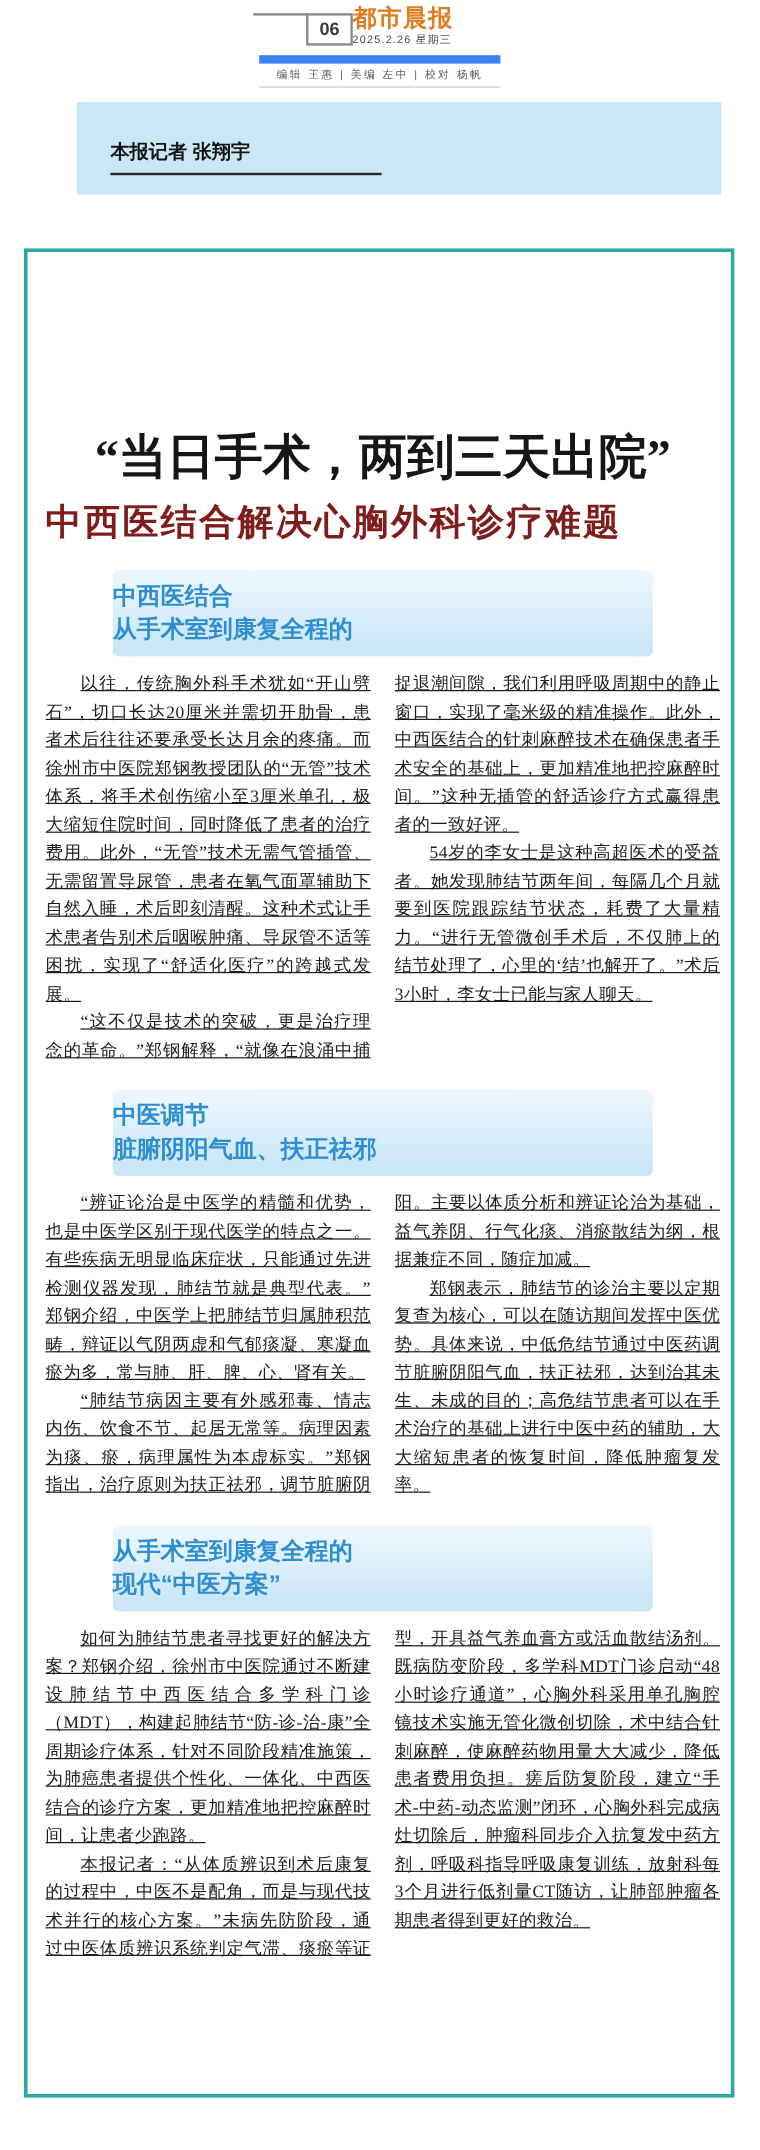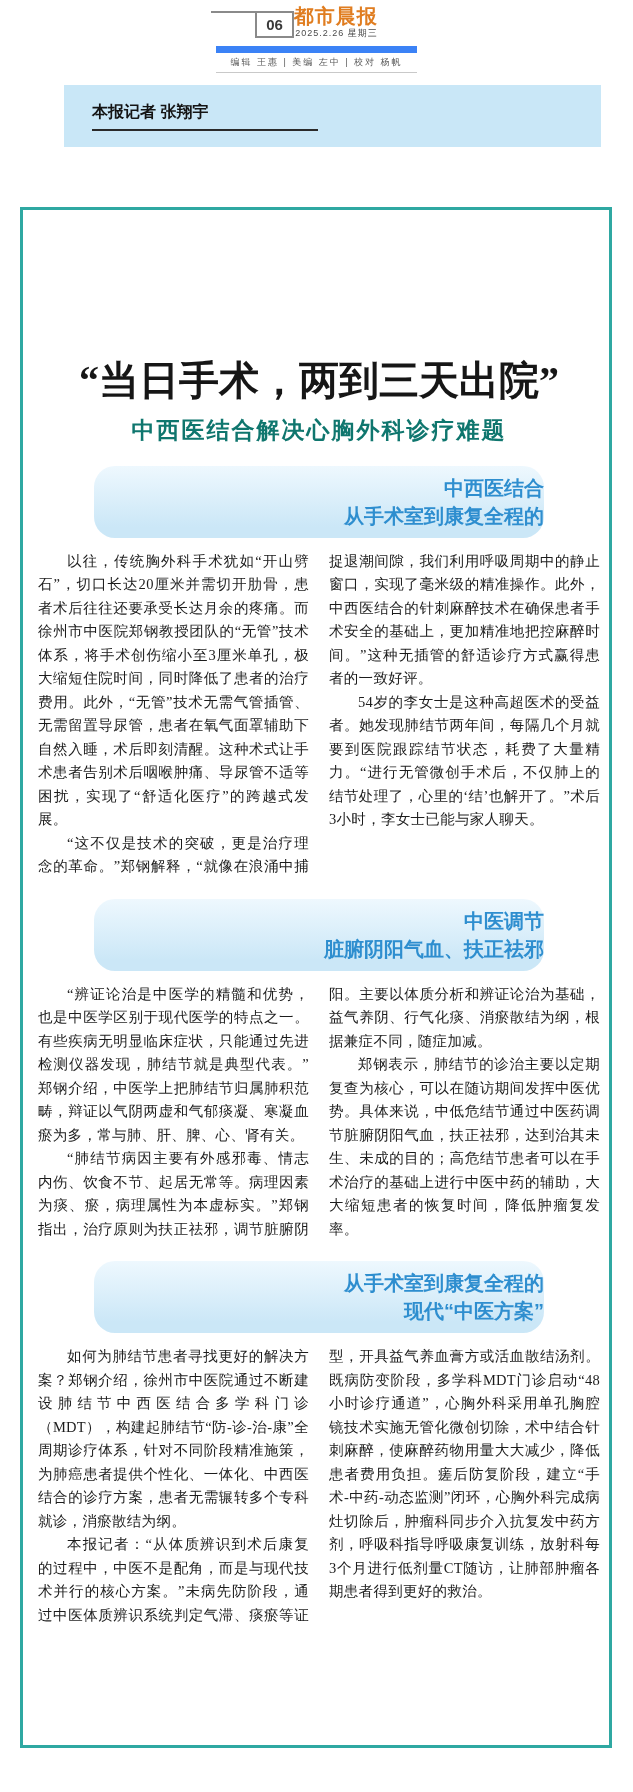--- a/index.html
+++ b/index.html
@@ -16,64 +16,64 @@
   }
   .mast-row{display:flex;justify-content:center;align-items:flex-end;}
   .pageno{
     display:inline-block;border:2px solid #8a8a8a;color:#3a3a3a;font-weight:700;
     font-size:15px;padding:3px 9px;position:relative;margin-bottom:3px;
   }
   .pageno::before{
     content:"";position:absolute;right:100%;top:-2px;width:46px;height:2px;background:#8a8a8a;
   }
   .section-title{font-size:33px;font-weight:900;color:#141414;letter-spacing:3px;line-height:1;}
-  .brand{display:flex;flex-direction:column;align-items:flex-end;line-height:1.1;padding-bottom:2px;}
+  .brand{display:flex;flex-direction:column;align-items:flex-start;line-height:1.1;padding-bottom:2px;}
   .paper-name{color:#e07d20;font-weight:900;font-size:20px;letter-spacing:1px;}
   .date{font-size:9px;color:#4a4a4a;letter-spacing:1px;margin-top:2px;}
   .credits{
     display:inline-block;margin-top:5px;font-size:9px;color:#5a5a5a;letter-spacing:2px;
     border-top:7px solid #3b82f6;border-bottom:1px solid #c9c9c9;padding:3px 14px;
   }
   
   .frame{
     position:absolute;left:20px;top:207px;width:586px;height:1535px;
     border:3px solid #2fa8a2;background:transparent;z-index:1;
   }
   
   .lead-box{
     position:absolute;left:64px;top:85px;width:537px;box-sizing:border-box;
-    background:#c9e7f7;padding:17px 28px 16px;z-index:2;
+    background:#c9e7f7;padding:32px 28px 16px;z-index:2;
   }
   .byline{
     font-family:"Liberation Sans","DejaVu Sans",sans-serif;font-weight:700;font-size:16px;
     color:#141414;border-bottom:2px solid #2a2a2a;display:inline-block;
     padding:0 110px 6px 0;
   }
   .lead-text{
     margin:10px 0 0;font-size:15px;line-height:22.5px;letter-spacing:1px;
     color:#2c4a78;text-align:justify;text-indent:2em;
   }
   
   .content{position:absolute;left:38px;top:356px;width:562px;z-index:2;}
   .headline{
     margin:0;font-family:Liberation Serif, serif;
     font-size:40px;font-weight:900;color:#161616;text-align:center;white-space:nowrap;line-height:1.25;
   }
   .subheadline{
     margin:10px 0 0;font-family:"Liberation Sans","DejaVu Sans",sans-serif;
-    font-size:23px;font-weight:600;color:#0f766e;text-align:center;letter-spacing:2px;line-height:1.3;
+    font-size:30px;font-weight:600;color:#7f1d1d;letter-spacing:2px;line-height:1.3;
   }
   .article-section{margin-top:20px;}
   .pill{
-    width:450px;margin:0 auto;border-radius:21px;
+    width:450px;margin:0 auto;border-radius:5px;
     background:linear-gradient(180deg,#eef8fe 0%,#cbe7f7 85%);
-    text-align:right;font-family:"Liberation Sans","DejaVu Sans",sans-serif;
+    text-align:left;font-family:"Liberation Sans","DejaVu Sans",sans-serif;
     font-weight:700;font-size:20px;line-height:1.4;color:#2e8ecf;padding:8px 0 8px;
   }
-  .cols{margin-top:12px;column-count:2;column-gap:20px;}
+  .cols{margin-top:12px;column-count:2;column-gap:20px;text-decoration:underline;}
   .cols p{
     margin:0;font-size:14.5px;line-height:23.5px;letter-spacing:0.3px;
     color:#1c1c1c;text-align:justify;text-indent:2em;
   }
 </style>
 </head>
 <body>
 
 <div class="page">
 
@@ -121,19 +121,19 @@
         <p>郑钢表示，肺结节的诊治主要以定期复查为核心，可以在随访期间发挥中医优势。具体来说，中低危结节通过中医药调节脏腑阴阳气血，扶正祛邪，达到治其未生、未成的目的；高危结节患者可以在手术治疗的基础上进行中医中药的辅助，大大缩短患者的恢复时间，降低肿瘤复发率。</p>
       </div>
     </section>
 
     <section class="article-section">
       <div class="pill">
         <div>从手术室到康复全程的</div>
         <div>现代“中医方案”</div>
       </div>
       <div class="cols">
-        <p>如何为肺结节患者寻找更好的解决方案？郑钢介绍，徐州市中医院通过不断建设肺结节中西医结合多学科门诊（MDT），构建起肺结节“防-诊-治-康”全周期诊疗体系，针对不同阶段精准施策，为肺癌患者提供个性化、一体化、中西医结合的诊疗方案，患者无需辗转多个专科就诊，消瘀散结为纲。</p>
+        <p>如何为肺结节患者寻找更好的解决方案？郑钢介绍，徐州市中医院通过不断建设肺结节中西医结合多学科门诊（MDT），构建起肺结节“防-诊-治-康”全周期诊疗体系，针对不同阶段精准施策，为肺癌患者提供个性化、一体化、中西医结合的诊疗方案，更加精准地把控麻醉时间，让患者少跑路。</p>
         <p>本报记者：“从体质辨识到术后康复的过程中，中医不是配角，而是与现代技术并行的核心方案。”未病先防阶段，通过中医体质辨识系统判定气滞、痰瘀等证型，开具益气养血膏方或活血散结汤剂。既病防变阶段，多学科MDT门诊启动“48小时诊疗通道”，心胸外科采用单孔胸腔镜技术实施无管化微创切除，术中结合针刺麻醉，使麻醉药物用量大大减少，降低患者费用负担。瘥后防复阶段，建立“手术-中药-动态监测”闭环，心胸外科完成病灶切除后，肿瘤科同步介入抗复发中药方剂，呼吸科指导呼吸康复训练，放射科每3个月进行低剂量CT随访，让肺部肿瘤各期患者得到更好的救治。</p>
       </div>
     </section>
   </main>
 
 </div>
 
 </body></html>

